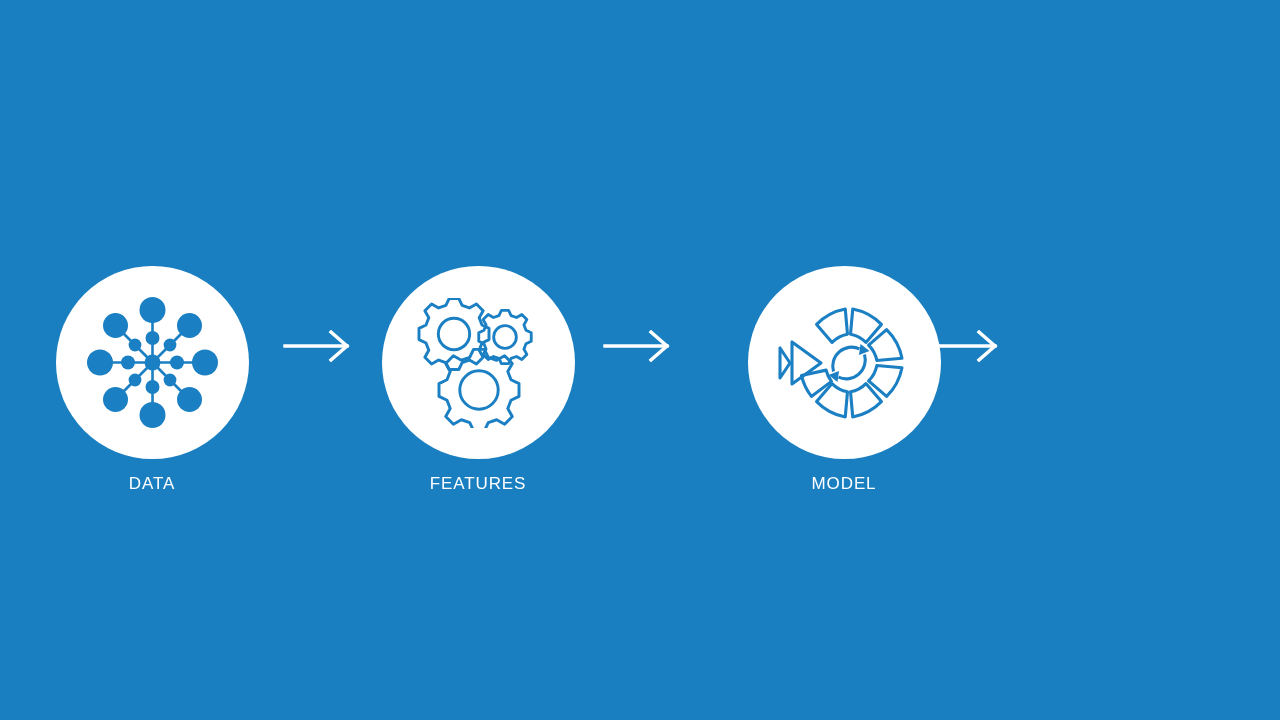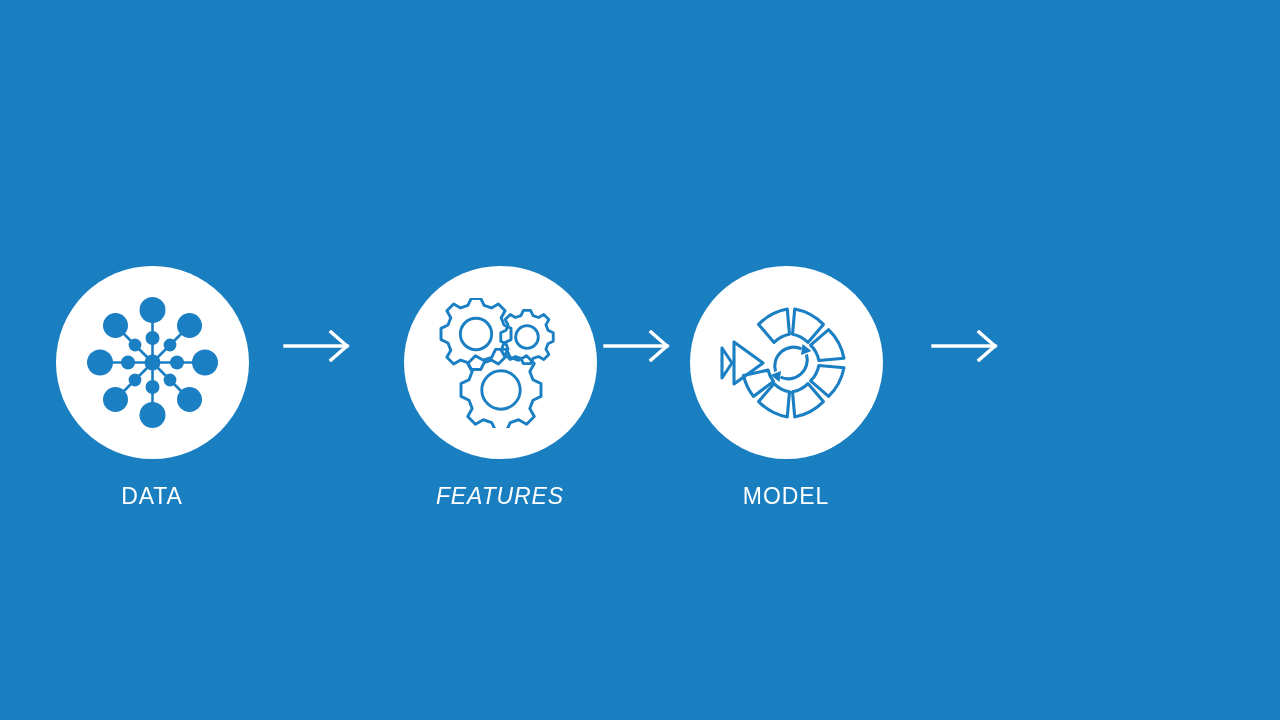--- a/index.html
+++ b/index.html
@@ -41,42 +41,42 @@
     background: #ffffff;
     display: flex;
     align-items: center;
     justify-content: center;
     box-sizing: border-box;
   }
   .stage-circle svg {
     display: block;
   }
   .stage-label {
-    margin-top: 26px;
+    margin-top: 16px;
     color: #ffffff;
     font-family: "Liberation Sans", sans-serif;
-    font-size: 23px;
+    font-size: 17px;
     font-weight: 300;
     letter-spacing: 0.9px;
     line-height: 1;
     white-space: nowrap;
     text-align: center;
   }
   .arrow {
     position: absolute;
     top: 330px;
     width: 70px;
     height: 32px;
   }
   .arrow svg { display: block; }
 
   
   .stage-1 { left: 52px; }
-  .stage-2 { left: 400px; font-style: italic; }
-  .stage-3 { left: 686px; }
+  .stage-2 { left: 378px; }
+  .stage-3 { left: 744px; }
   .stage-4 { left: 1031px; }
 
   .arrow-1 { left: 283px; }
   .arrow-2 { left: 603px; }
   .arrow-3 { left: 931px; }
 </style>
 </head>
 <body>
 
 <div id="slide">

